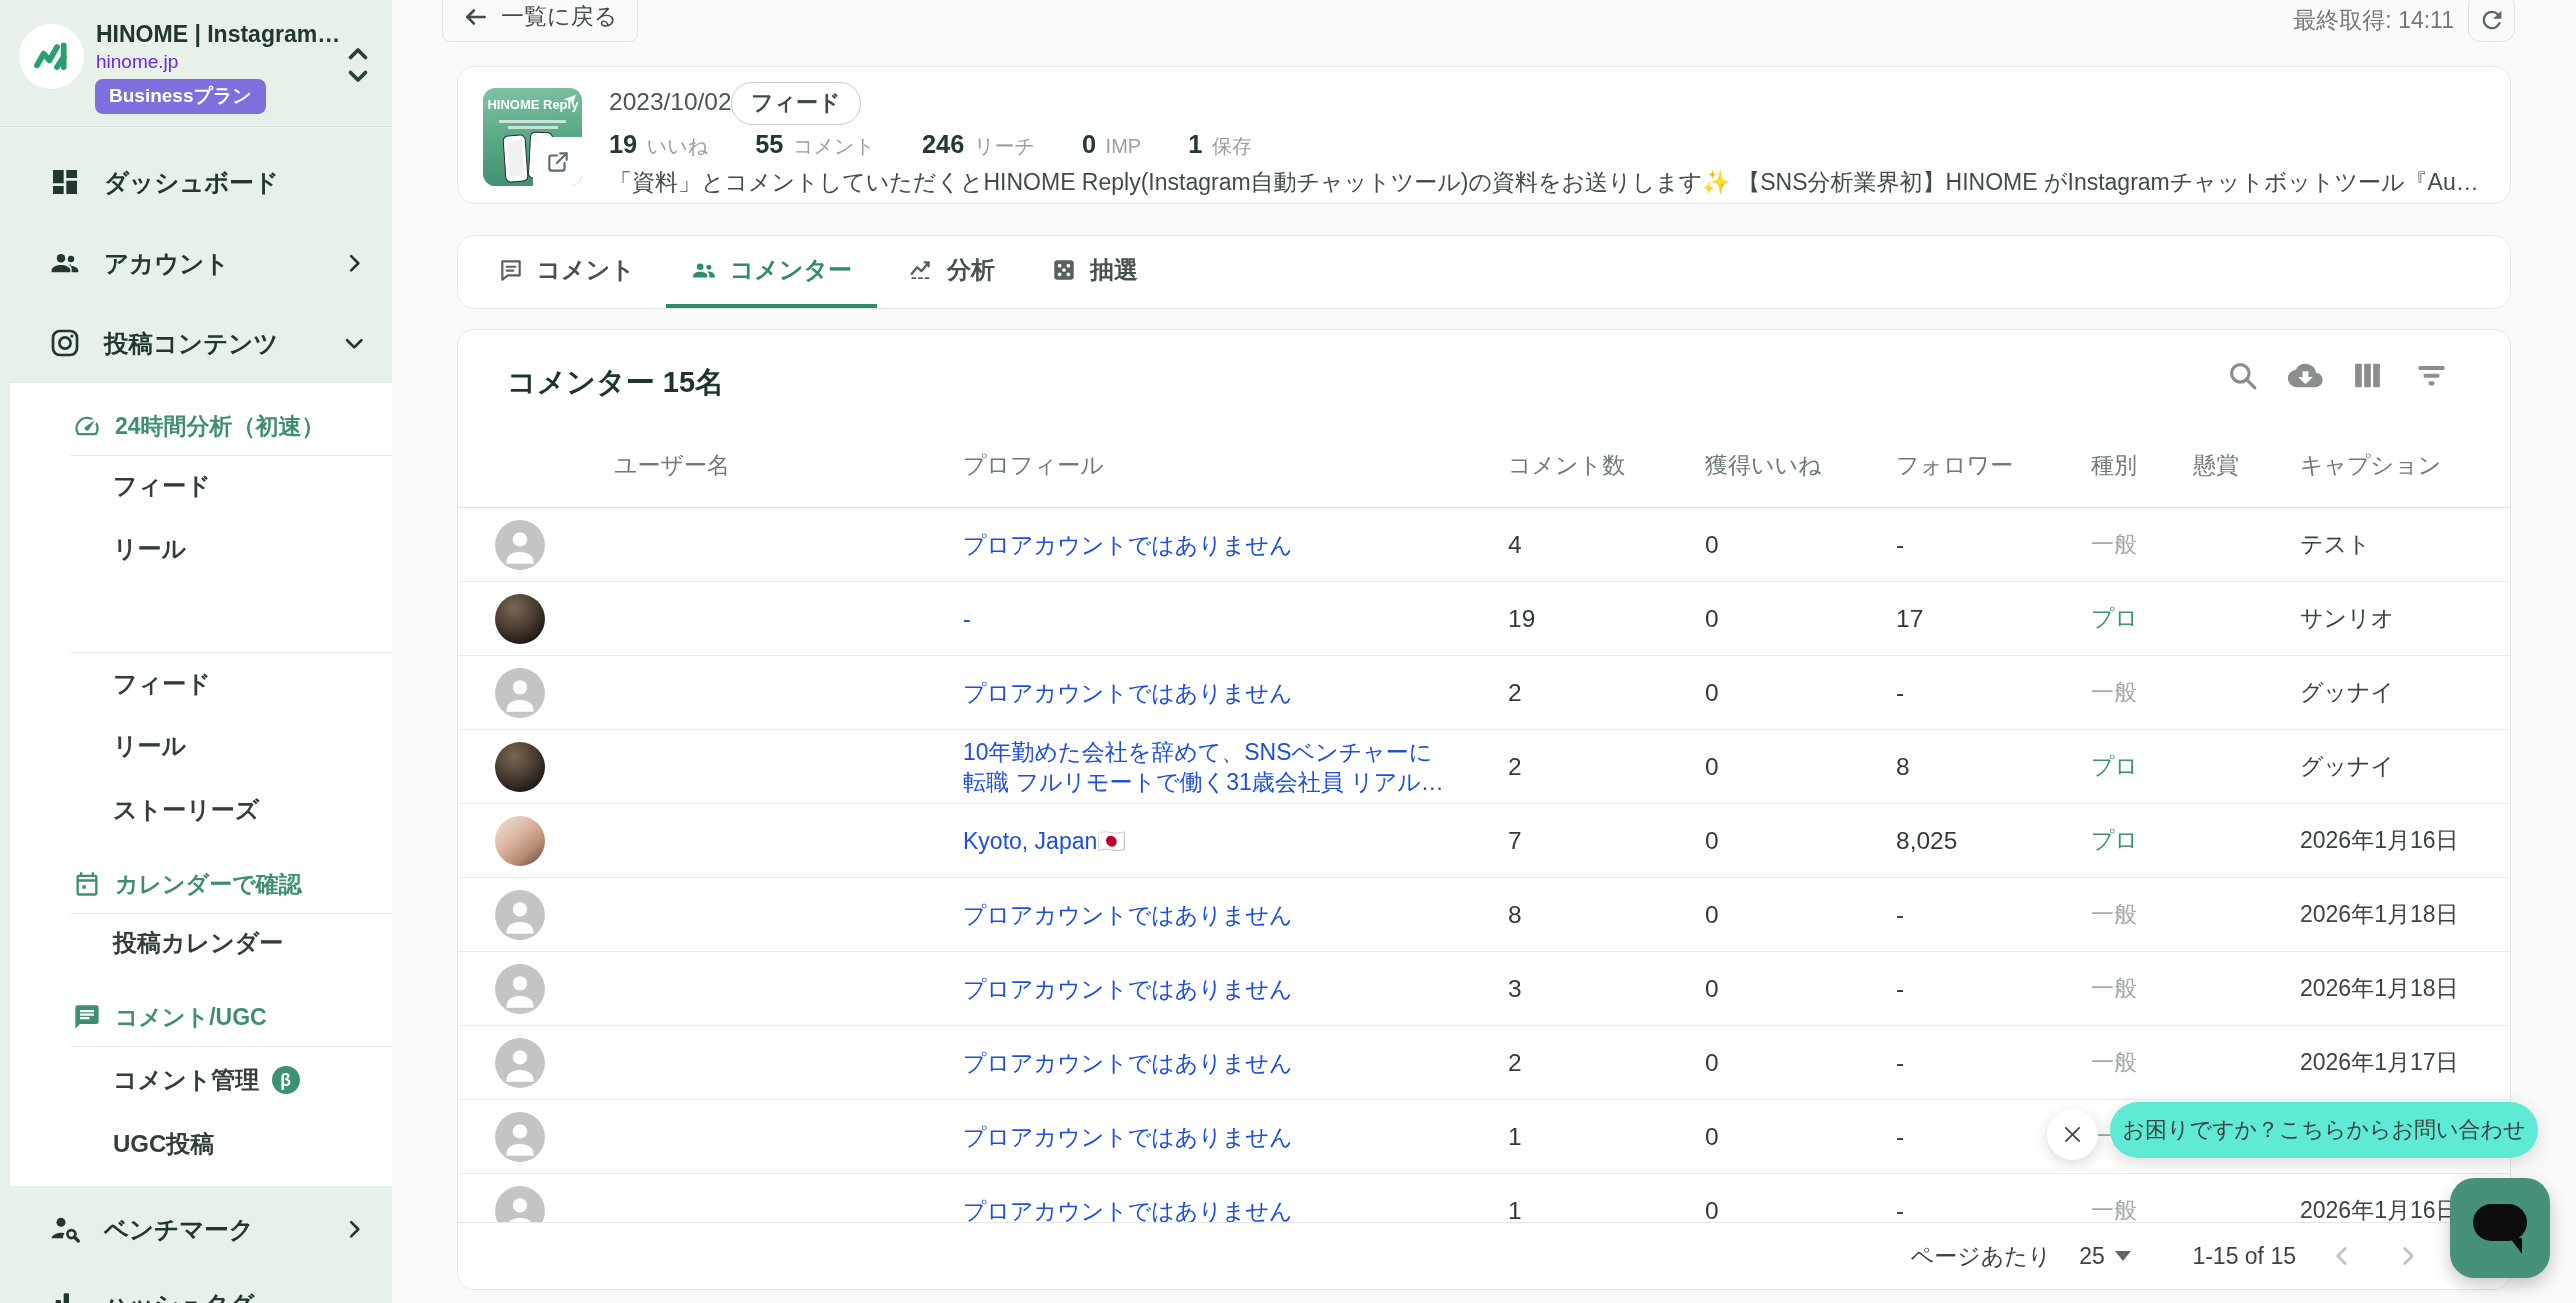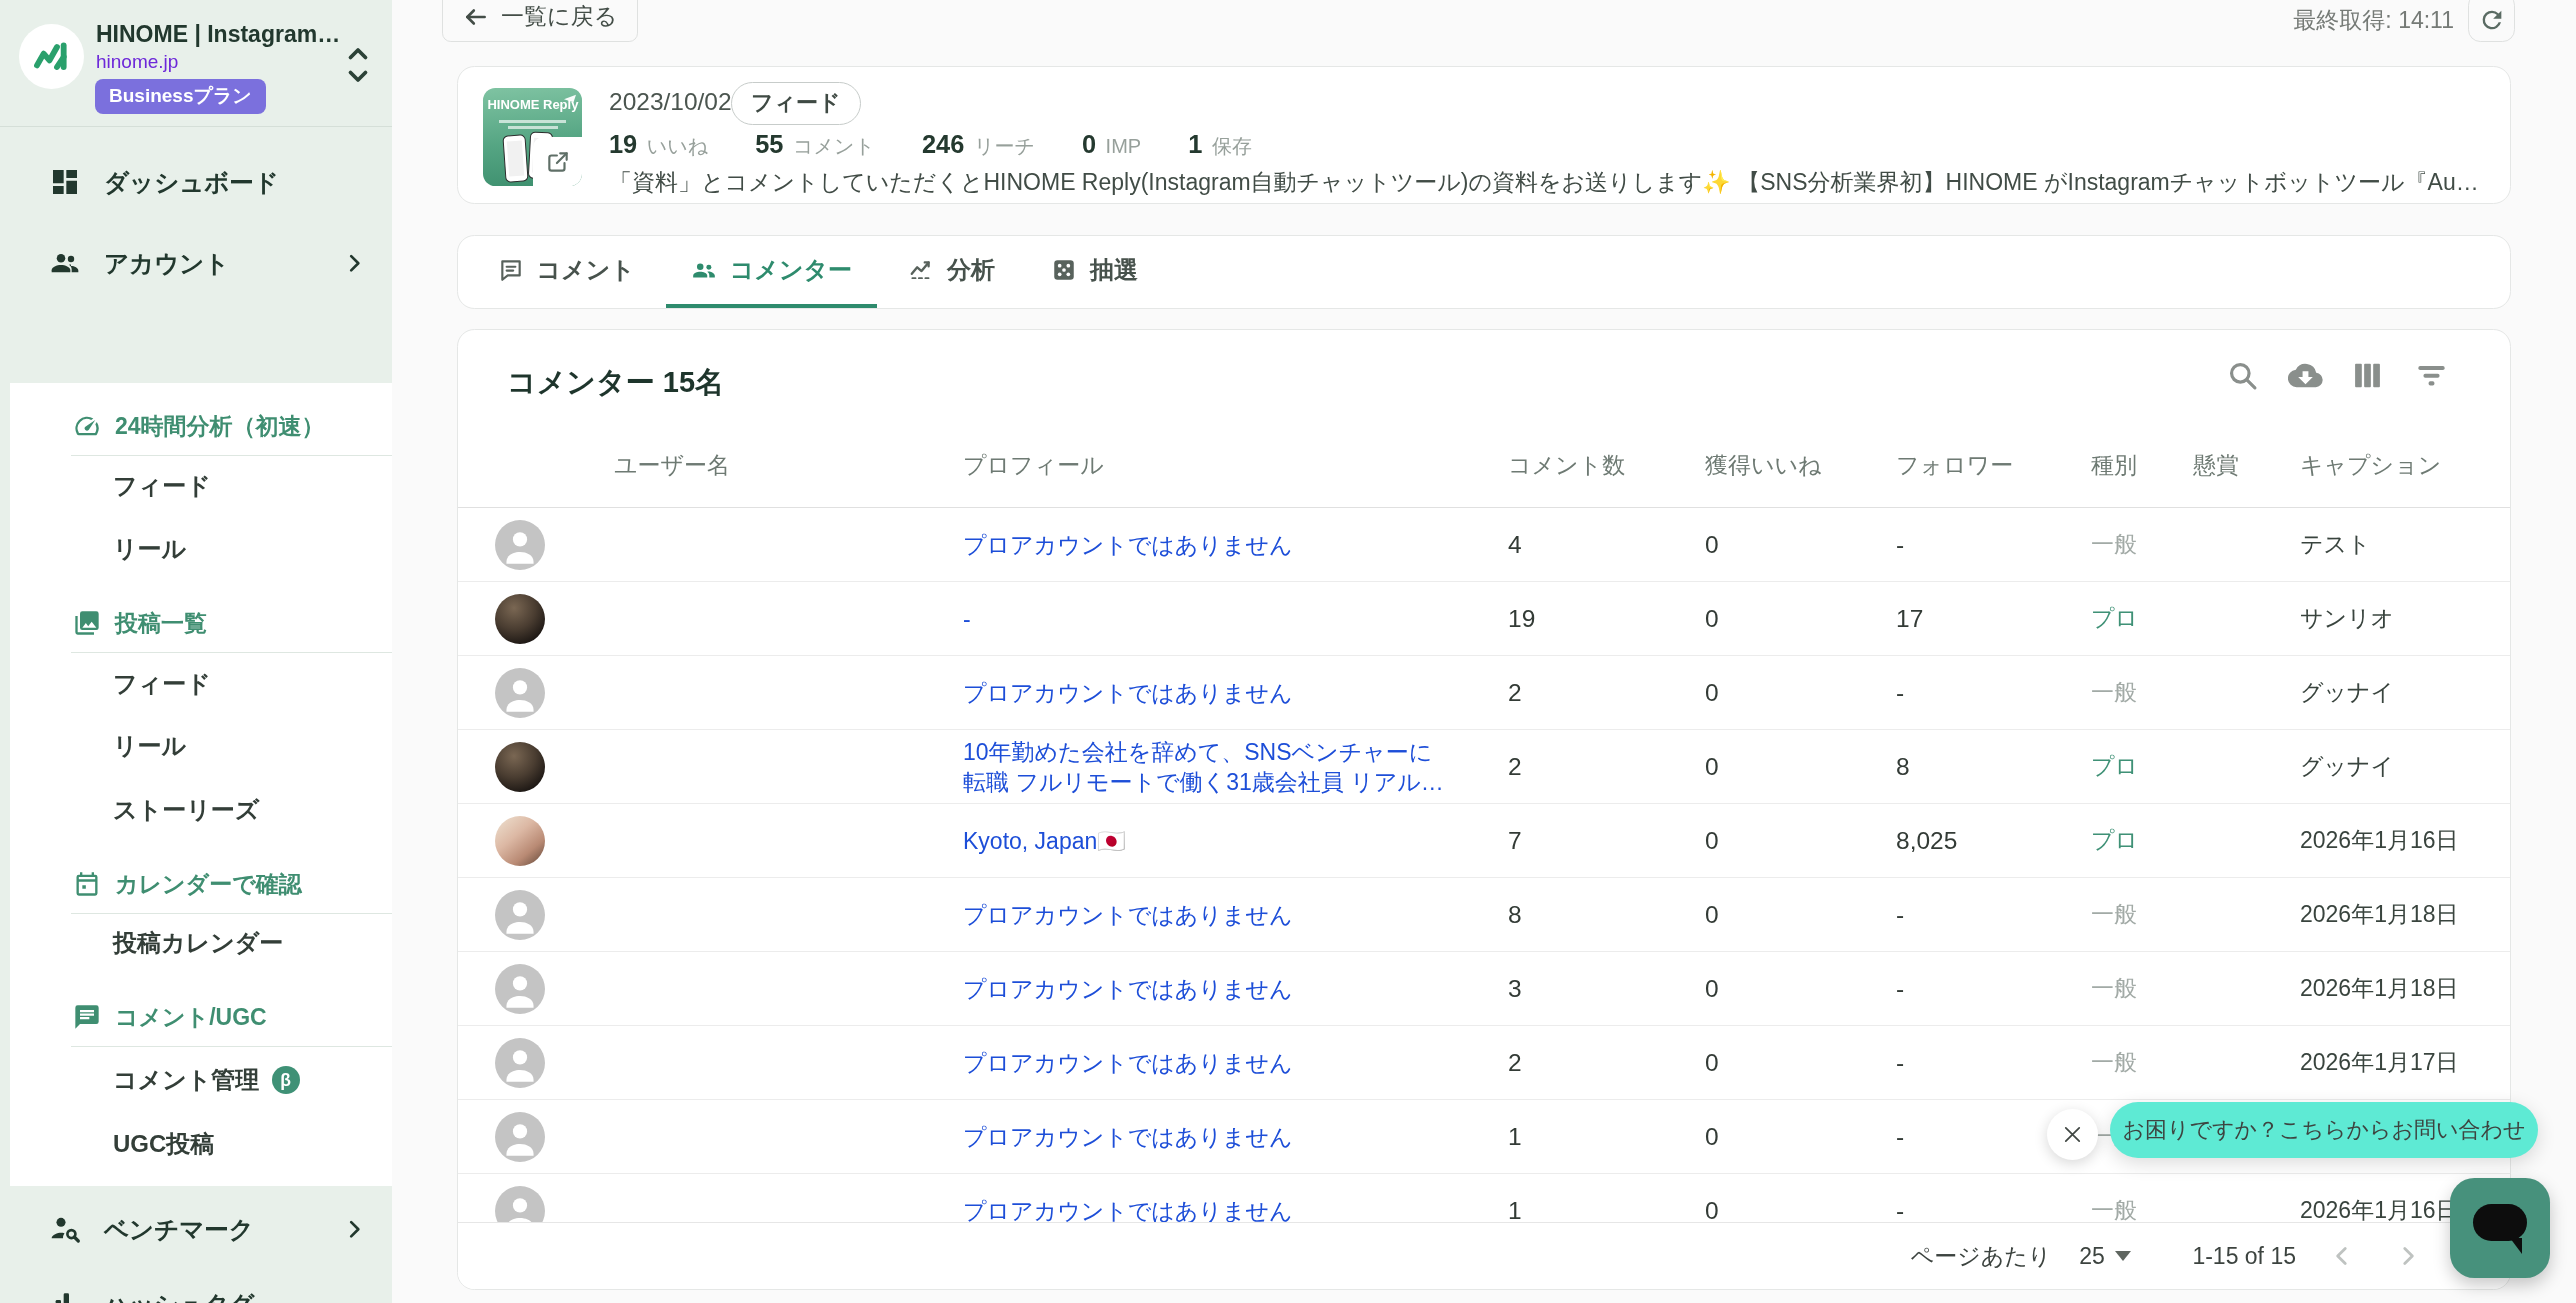--- a/index.html
+++ b/index.html
@@ -170,42 +170,49 @@
         <circle cx="16.5" cy="9" r="2.4"></circle>
         <path d="M16.5 13.2c-.5 0-1 .06-1.5.17 1.3.9 2 2.1 2 3.4V19h5v-1.4c0-2-2.9-3.4-5.5-3.4z"></path>
       </svg>
     <span class="nav-label">アカウント</span>
     <span class="nav-chev">
       <svg width="24.5" height="24.5" viewBox="0 0 24 24" fill="none" stroke="currentColor" stroke-width="2.6" stroke-linecap="round" stroke-linejoin="round">
           <path d="M9 5l7 7-7 7"></path>
         </svg>
     </span>
   </div>
+  <div class="nav-item" style="top:322px">
+    <svg class="nicon" viewBox="0 0 24 24" fill="none" stroke="currentColor" stroke-width="2">
+        <rect x="3" y="3" width="18" height="18" rx="5"></rect>
+        <circle cx="12" cy="12" r="4.2"></circle>
+        <circle cx="17.2" cy="6.8" r="1.2" fill="currentColor" stroke="none"></circle>
+      </svg>
+    <span class="nav-label">投稿コンテンツ</span>
+    <span class="nav-chev">
+      <svg width="24.5" height="24.5" viewBox="0 0 24 24" fill="none" stroke="currentColor" stroke-width="2.6" stroke-linecap="round" stroke-linejoin="round">
+          <path d="M5 9l7 7 7-7"></path>
+        </svg>
+    </span>
+  </div>
 
   <div class="submenu">
     <div class="srow sec" style="top:22px">
       <svg class="sicon" viewBox="0 0 24 24" fill="currentColor">
           <path d="M20.38 8.57l-1.23 1.85a8 8 0 0 1-.22 7.58H5.07A8 8 0 0 1 15.58 6.85l1.85-1.23A10 10 0 0 0 3.35 19a2 2 0 0 0 1.72 1h13.85a2 2 0 0 0 1.74-1 10 10 0 0 0-.28-10.43zm-9.79 6.84a2 2 0 0 0 2.83 0l5.66-8.49-8.49 5.66a2 2 0 0 0 0 2.83z"></path>
         </svg>
       <span class="sec-label">24時間分析（初速）</span>
     </div>
     <div class="sdiv" style="top:72px"></div>
     <div class="srow itm" style="top:82px">
         <span class="itm-label">フィード</span>
       </div>
     <div class="srow itm" style="top:145px">
         <span class="itm-label">リール</span>
       </div>
 
-    <div class="srow sec" style="top:219px">
-      <svg class="sicon" viewBox="0 0 24 24" fill="currentColor">
-          <path d="M22 16V4a2 2 0 0 0-2-2H8a2 2 0 0 0-2 2v12a2 2 0 0 0 2 2h12a2 2 0 0 0 2-2zm-11-4 2.03 2.71L16 11l4 5H8l3-4zM2 6v14a2 2 0 0 0 2 2h14v-2H4V6H2z"></path>
-        </svg>
-      <span class="sec-label">投稿一覧</span>
-    </div>
     <div class="sdiv" style="top:269px"></div>
     <div class="srow itm" style="top:280px">
         <span class="itm-label">フィード</span>
       </div>
     <div class="srow itm" style="top:342px">
         <span class="itm-label">リール</span>
       </div>
     <div class="srow itm" style="top:406px">
         <span class="itm-label">ストーリーズ</span>
       </div>

